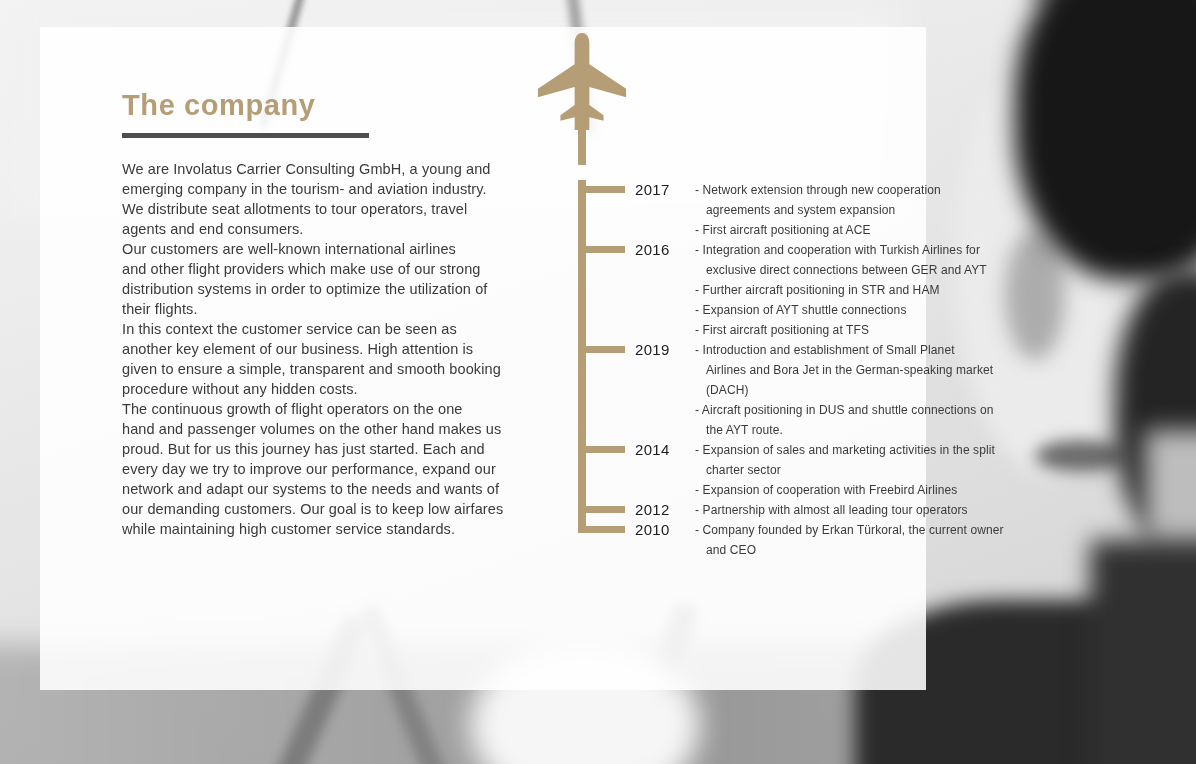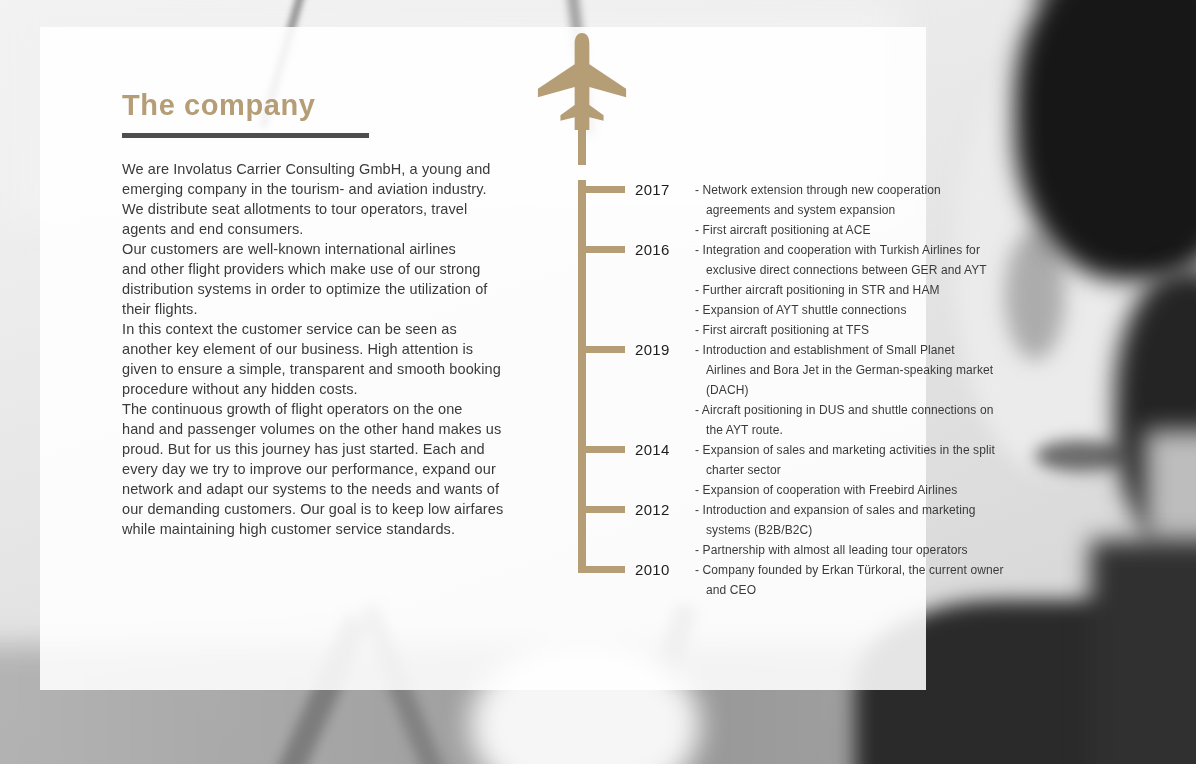--- a/index.html
+++ b/index.html
@@ -175,22 +175,20 @@
             <div class="tl-item">- Expansion of cooperation with Freebird Airlines</div>
           </div>
   </div>
 
 
   <div class="tl-row">
     <div class="rail"></div>
     <div class="tick"></div>
     <div class="year">2012</div>
     <div class="items">
-            <div class="tl-item">- Introduction and expansion of sales and marketing
-systems (B2B/B2C)</div>
             <div class="tl-item">- Partnership with almost all leading tour operators</div>
           </div>
   </div>
 
 
   <div class="tl-row last">
     <div class="rail"></div>
     <div class="tick"></div>
     <div class="year">2010</div>
     <div class="items">

